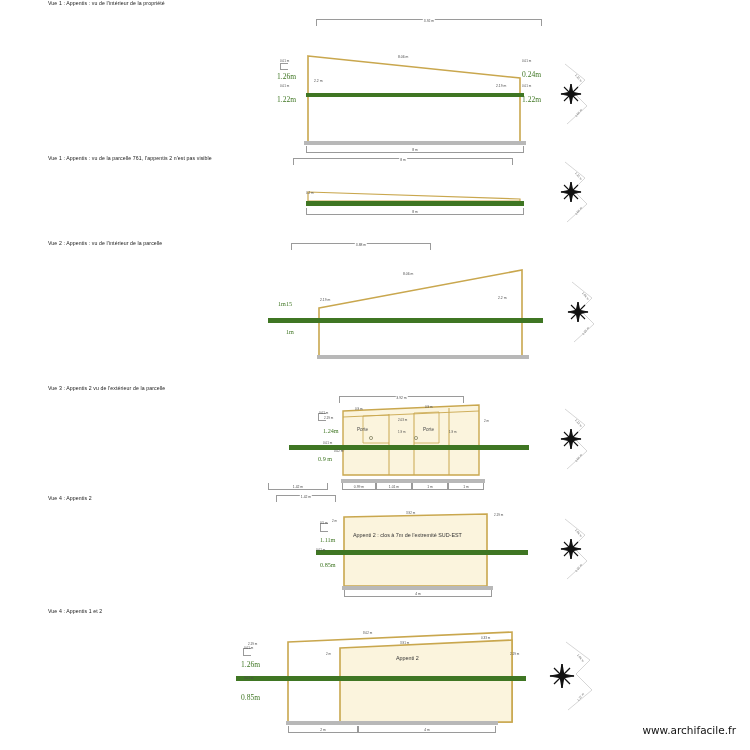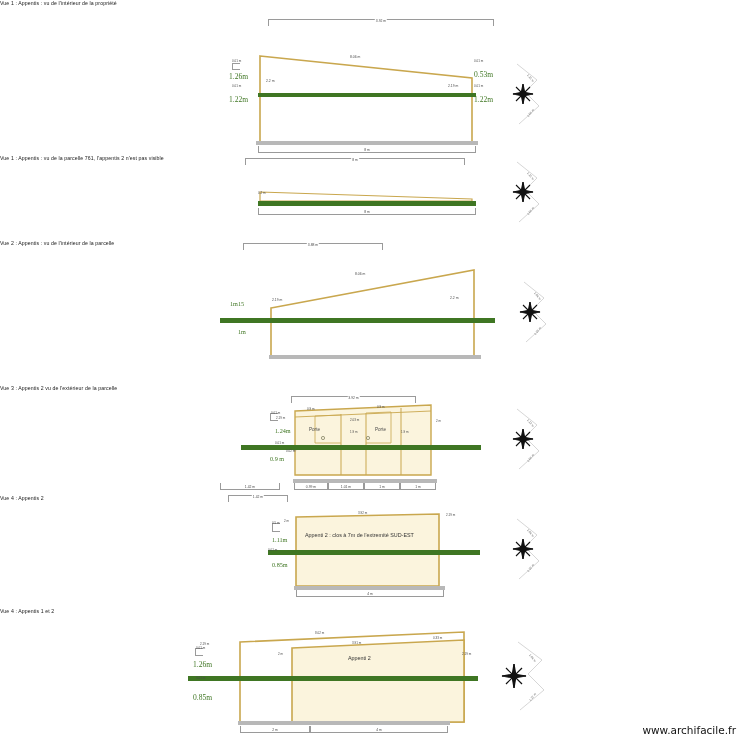--- a/index.html
+++ b/index.html
@@ -5,21 +5,21 @@
   * { box-sizing: border-box; }
   html, body { margin:0; padding:0; }
   body {
     width:750px; height:750px;
     background:#ffffff;
     font-family: "Liberation Sans", sans-serif;
     position:relative;
     overflow:hidden;
     color:#111;
   }
-  .page { position:absolute; inset:0; }
+  .page { position:absolute; inset:0;margin-left:48px; }
 
   
   .blk { position:absolute; }
 
   
   .view-title{
     font-size:5.2px;
     color:#1a1a1a;
     white-space:nowrap;
     letter-spacing:.1px;
@@ -169,21 +169,21 @@
 
     <div class="slab" style="left:256px;top:141px;width:222px;"></div>
 
     <div class="vdim" style="left:232px;top:63px;height:7px;"></div>
     <div class="dim tiny" style="left:232px;top:59px;">0.01 m</div>
     <div class="hgt" style="left:229px;top:72px;">1.26m</div>
     <div class="dim tiny" style="left:232px;top:84px;">0.01 m</div>
     <div class="hgt" style="left:229px;top:95px;">1.22m</div>
 
     <div class="dim tiny" style="left:474px;top:59px;">0.01 m</div>
-    <div class="hgt" style="left:474px;top:70px;">0.53m</div>
+    <div class="hgt" style="left:474px;top:70px;">0.24m</div>
     <div class="dim tiny" style="left:474px;top:84px;">0.01 m</div>
     <div class="hgt" style="left:474px;top:95px;">1.22m</div>
 
     <div class="hdim below" style="left:258px;top:146px;width:218px;">
       <span class="hdim-label">8 m</span>
     </div>
 
     <div class="compass" style="left:493px;top:62px;">
       <svg width="62" height="66" viewBox="0 0 62 66">
         <polyline points="24,2 44,18 32,30 46,44 26,62" fill="none" stroke="#cccccc" stroke-width="0.8"></polyline>

